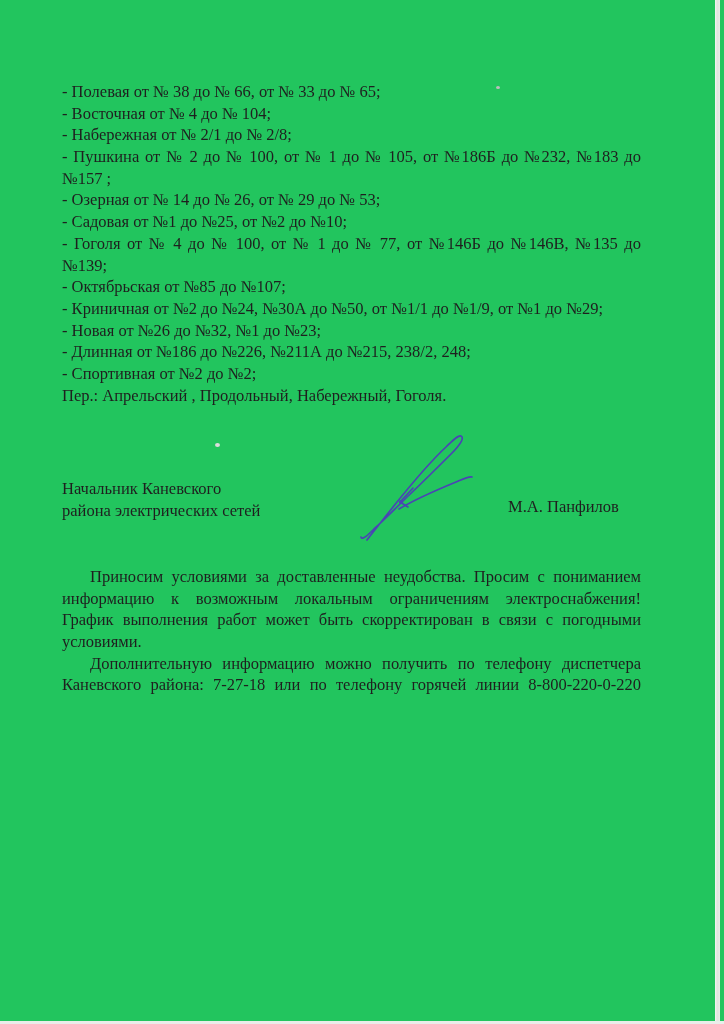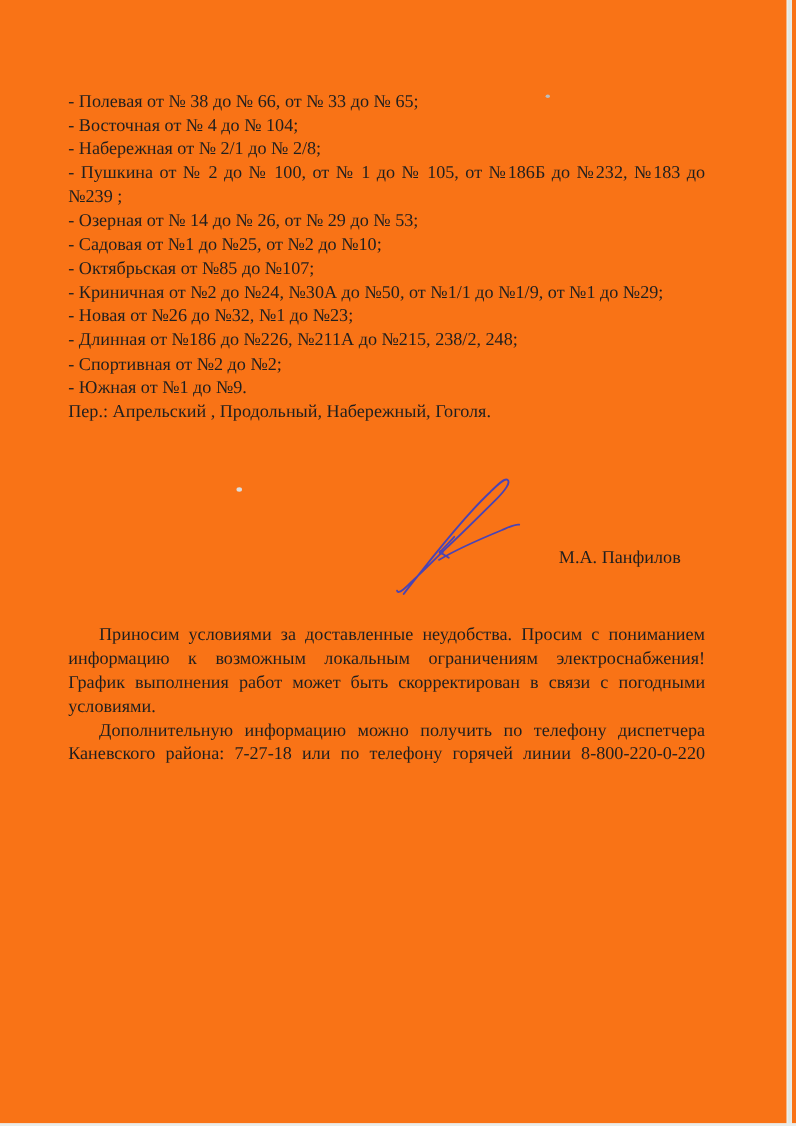--- a/index.html
+++ b/index.html
@@ -55,40 +55,45 @@
   .speck {
     position: absolute;
     border-radius: 50%;
   }
   .speck-a { left: 496px; top: 86px; width: 4px; height: 3px; background: #bdbdbd; }
   .speck-b { left: 215px; top: 443px; width: 5px; height: 4px; background: #dcdcdc; }
 </style>
 </head>
 <body>
 
-<div class="page" style="background: #f97316; color: rgb(31, 31, 31);">
+<div class="page" style="background: #22c55e; color: rgb(31, 31, 31);">
 
   <div class="textblock street-list">
 
   <div class="line">- Полевая от № 38 до № 66, от № 33 до № 65;</div>
       <div class="line">- Восточная от № 4 до № 104;</div>
       <div class="line">- Набережная от № 2/1 до № 2/8;</div>
       <div class="line fill">- Пушкина от № 2 до № 100, от № 1 до № 105, от №186Б до №232, №183 до</div>
-      <div class="line">№239 ;</div>
+      <div class="line">№157 ;</div>
       <div class="line">- Озерная от № 14 до № 26, от № 29 до № 53;</div>
       <div class="line">- Садовая от №1 до №25, от №2 до №10;</div>
+      <div class="line fill">- Гоголя от № 4 до № 100, от № 1 до № 77, от №146Б до №146В, №135 до</div>
+      <div class="line">№139;</div>
       <div class="line">- Октябрьская от №85 до №107;</div>
       <div class="line">- Криничная от №2 до №24, №30А до №50, от №1/1 до №1/9, от №1 до №29;</div>
       <div class="line">- Новая от №26 до №32, №1 до №23;</div>
       <div class="line">- Длинная от №186 до №226, №211А до №215, 238/2, 248;</div>
       <div class="line">- Спортивная от №2 до №2;</div>
-      <div class="line">- Южная от №1 до №9.</div>
       <div class="line">Пер.: Апрельский , Продольный, Набережный, Гоголя.</div>
     </div>
 
+  <div class="textblock sign-titles">
+    <div class="line">Начальник Каневского</div>
+    <div class="line">района электрических сетей</div>
+  </div>
 
   <svg class="signature-svg" viewBox="350 423 134 129" xmlns="http://www.w3.org/2000/svg" fill="none">
     <path stroke-width="1.7" stroke-linecap="round" fill="none" d="M 367 540
              C 373 532, 382 521, 393 507
              C 409 487, 431 461, 446 447
              C 452 441, 458 435, 461 436
              C 465 438, 459 446, 452 453
              C 438 467, 420 485, 407 497
              C 397 507, 384 520, 374 529
              C 369 534, 362 541, 361 537" stroke="#4a44b5"></path>

